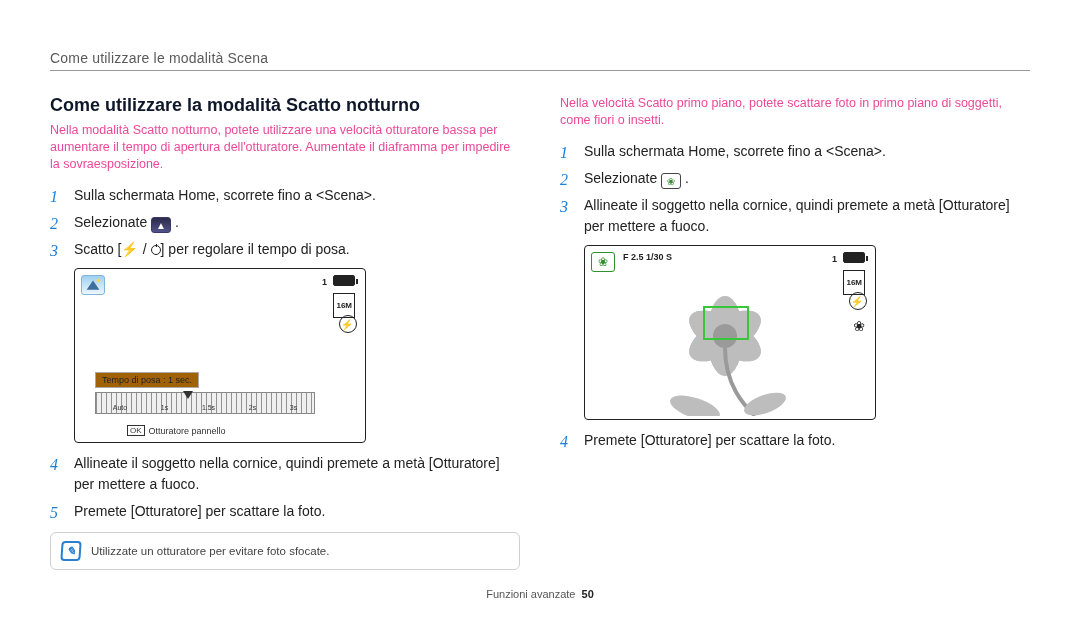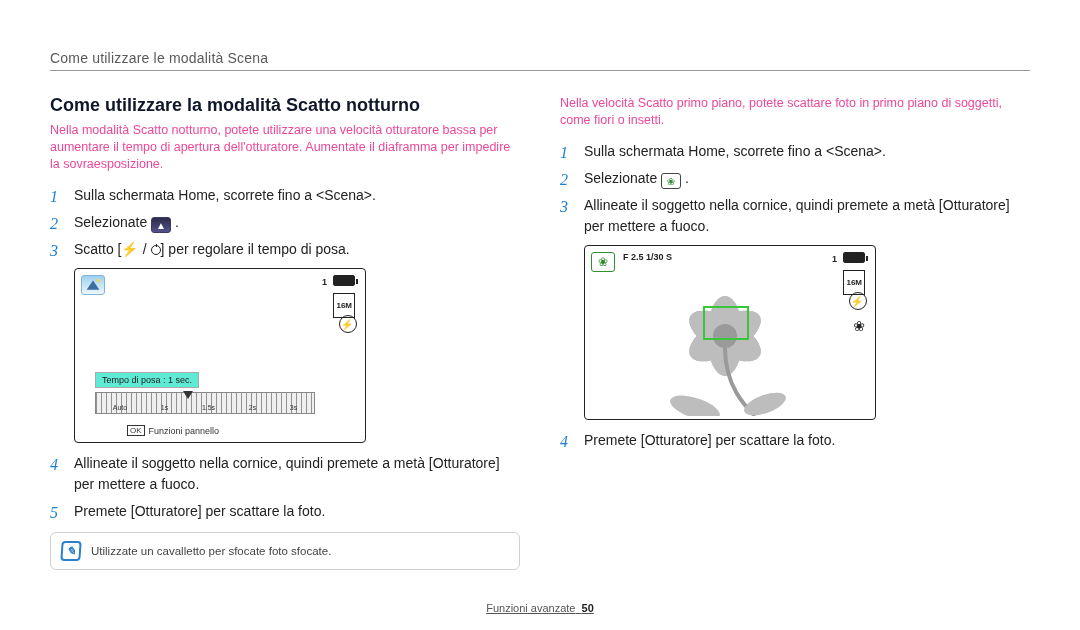--- a/index.html
+++ b/index.html
@@ -23,35 +23,35 @@
   .screenshot .corner-icon.night { background: linear-gradient(#9fd0ef,#eef7fc); border:1px solid #7fb5da; }
   .screenshot .corner-icon.macro2 { background: #fff; border:1px solid #2f8f2f; color:#2f8f2f; }
   .screenshot .counter { position: absolute; right: 38px; top: 8px; font-size: 9px; font-weight: 700; }
   .screenshot .battery { position: absolute; right: 10px; top: 6px; width: 22px; height: 11px; border: 1.5px solid #222; border-radius: 2px; }
   .screenshot .battery::after { content:""; position:absolute; right:-4px; top:3px; width:2px; height:5px; background:#222; }
   .screenshot .battery .fill { width: 100%; height: 100%; background: #222; }
   .screenshot .res { position: absolute; right: 10px; top: 24px; font-size: 8px; font-weight: 700; border: 1px solid #222; padding: 7px 2px; }
   .screenshot .flash { position: absolute; right: 8px; top: 46px; width: 18px; height: 18px; border: 1.5px solid #222; border-radius: 50%; font-size: 10px; display:flex; align-items:center; justify-content:center; }
   .screenshot .macro-ind { position: absolute; right: 10px; top: 72px; font-size: 14px; color: #222; }
   .exposure-bar { position: absolute; left: 20px; right: 50px; bottom: 28px; }
-  .exposure-badge { background: #5eead4; border: 1px solid #aaa; font-size: 9px; padding: 2px 6px; margin-bottom: 4px; display: inline-block; }
+  .exposure-badge { background: #a16207; border: 1px solid #aaa; font-size: 9px; padding: 2px 6px; margin-bottom: 4px; display: inline-block; }
   .ruler { height: 22px; background: #efefef; border: 1px solid #888; position: relative; }
   .ruler .ticks { position:absolute; inset:0; background:
       repeating-linear-gradient(to right, #444 0 1px, transparent 1px 5px); opacity:0.55; }
   .ruler .labels { position: absolute; left:0; right:0; bottom: 2px; display:flex; justify-content:space-around; font-size:7px; color:#333; }
   .ruler .needle { position:absolute; left:40%; top:-2px; width:0; height:0; border-left:5px solid transparent; border-right:5px solid transparent; border-top:8px solid #333; }
   .ok-bar { position:absolute; left:20px; bottom:6px; font-size:9px; color:#333; display:flex; align-items:center; gap:4px;margin-left:32px; }
   .ok-bar .ok { border:1px solid #333; padding:0 2px; font-size:8px; }
   .aperture { position:absolute; left:38px; top:6px; font-size:9px; font-weight:700; }
   .focus-box { position:absolute; left:118px; top:60px; width:46px; height:34px; border:2px solid #39c639; }
   .flower { position:absolute; left:40px; top:30px; width:200px; height:140px; }
   .flower svg { width:100%; height:100%; }
   .tipbox { border:1px solid #d0d0d0; border-radius:6px; padding:8px 10px; margin:10px 0 0 0; font-size:11.5px; color:#444; display:flex; align-items:center; gap:10px; }
   .tipbox .tipicon { width:20px; height:20px; border:2px solid #2a7fd0; border-radius:4px; color:#2a7fd0; display:flex; align-items:center; justify-content:center; font-weight:700; font-style:italic; font-family:Georgia, serif; transform: skewX(-4deg); }
-  .footer { text-align:center; margin-top:32px; font-size:11px; color:#555;text-decoration:underline; }
+  .footer { text-align:center; margin-top:18px; font-size:11px; color:#555; }
   .footer .pg { font-weight:700; color:#222; }
   .flashbtn { font-weight:700; }
   .timerbtn { display:inline-block; border:1.3px solid #222; border-radius:50%; width:10px; height:10px; position:relative; vertical-align:-1px;}
   .timerbtn::after{content:"";position:absolute;left:4px;top:-2px;width:1px;height:3px;background:#222;}
 </style>
 </head>
 <body>
 
 <div class="page">
   <div class="running">Come utilizzare le modalità Scena</div>
@@ -101,37 +101,37 @@
                 <span>Auto</span>
                 <span>1s</span>
                 <span>1.5s</span>
                 <span>2s</span>
                 <span>3s</span>
               </div>
             </div>
           </div>
           <div class="ok-bar">
             <span class="ok">OK</span>
-            <span>Funzioni pannello</span>
+            <span>Otturatore pannello</span>
           </div>
         </div>
       </div>
 
       <ol class="steps" start="4">
         <li><span class="num">4</span>
           <span>Allineate il soggetto nella cornice, quindi premete a metà [Otturatore] per mettere a fuoco.</span>
         </li>
         <li><span class="num">5</span>
           <span>Premete [Otturatore] per scattare la foto.</span>
         </li>
       </ol>
 
       <div class="tipbox">
         <div class="tipicon">✎</div>
-        <div>Utilizzate un cavalletto per sfocate foto sfocate.</div>
+        <div>Utilizzate un otturatore per evitare foto sfocate.</div>
       </div>
     </div>
 
     <div class="col">
       <p class="intro">Nella velocità Scatto primo piano, potete scattare foto in primo piano di soggetti, come fiori o insetti.</p>
 
       <ol class="steps">
         <li><span class="num">1</span>
           <span>Sulla schermata Home, scorrete fino a &lt;Scena&gt;.</span>
         </li>

